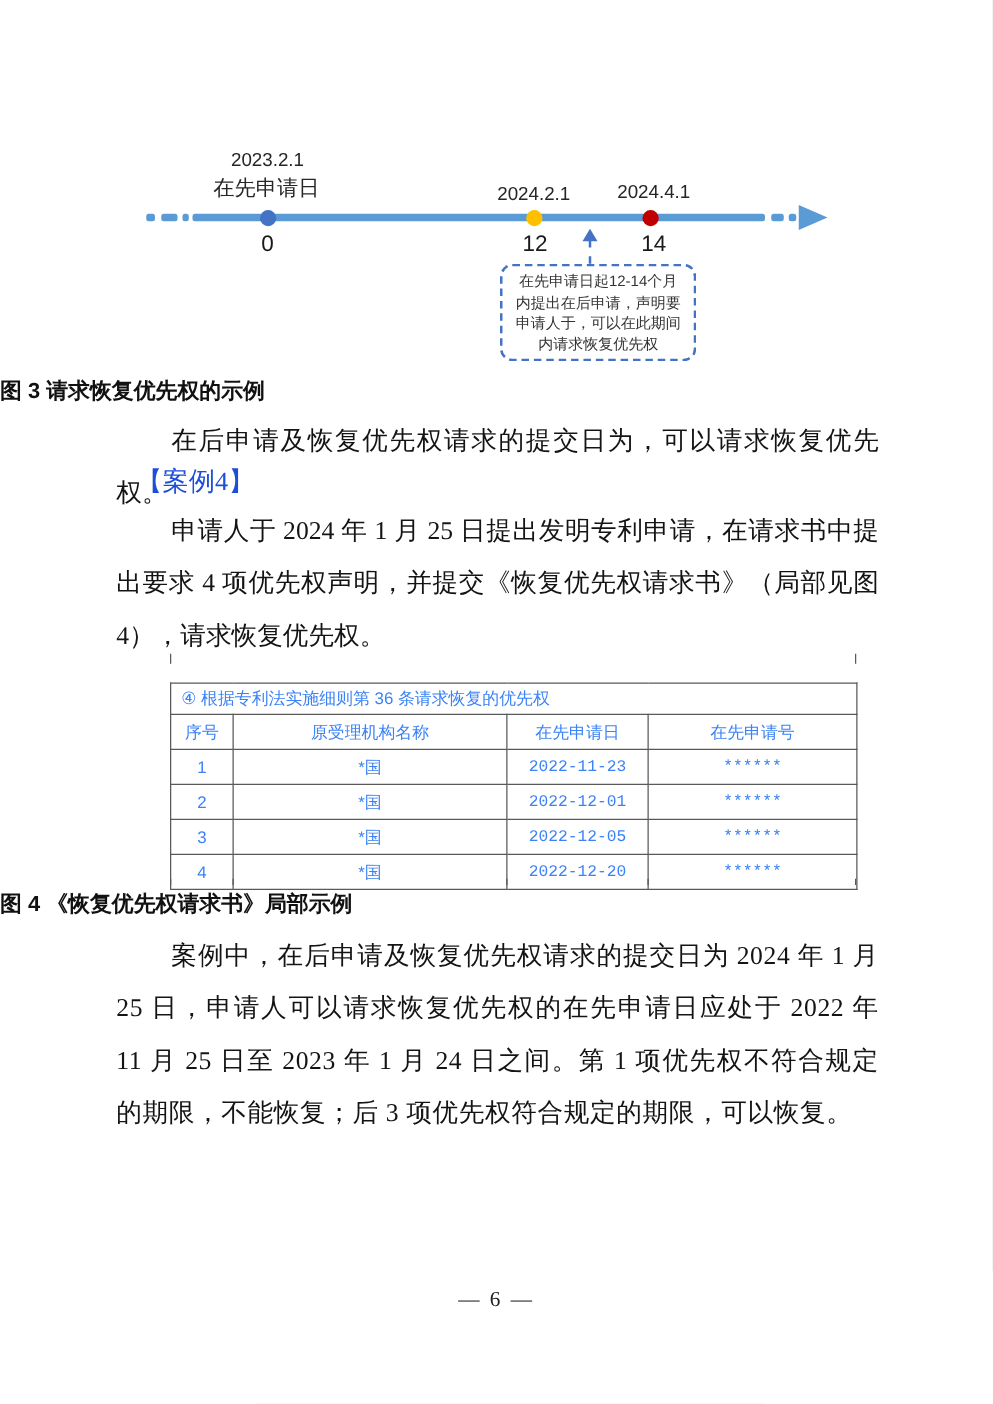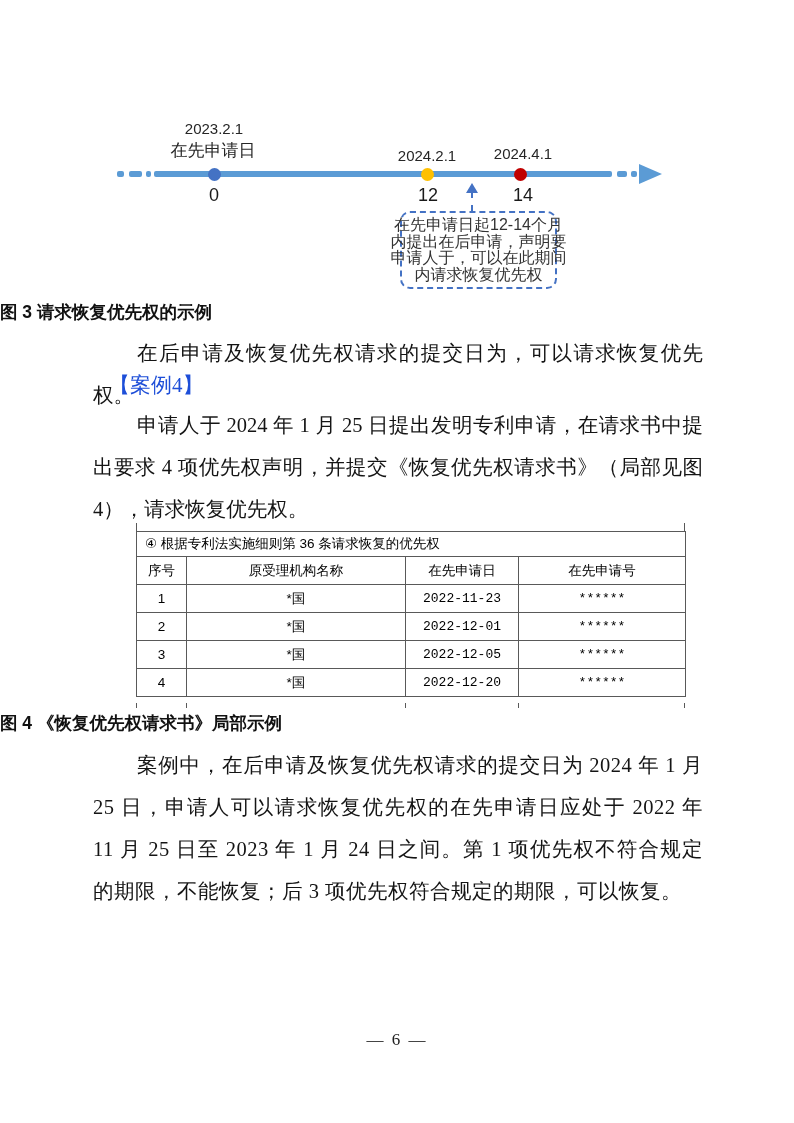--- a/index.html
+++ b/index.html
@@ -24,35 +24,35 @@
   .dot-12 { left:421px; background:var(--dot12,#FFC000); }
   .dot-14 { left:514px; background:var(--dot14,#C00000); }
   .up-arrow-head { position:absolute; left:466px; top:183px; width:0; height:0;
     border-left:6px solid transparent; border-right:6px solid transparent;
     border-bottom:10px solid var(--callout_border,#4472C4); }
   .up-arrow-stem { position:absolute; left:471px; top:192px; height:19px; width:0;
     border-left:2px dashed var(--callout_border,#4472C4); }
   .callout { position:absolute; left:400px; top:211px; width:157px; height:78px;
     border:2px dashed var(--callout_border,#4472C4); border-radius:10px;
     display:flex; flex-direction:column; justify-content:center; align-items:center;
-    font-family:"Liberation Sans","DejaVu Sans",sans-serif; font-size:16px;
+    font-family:"Liberation Sans","DejaVu Sans",sans-serif; font-size:12px;
     line-height:16.5px; color:#333; }
   .callout div { white-space:nowrap; }
   
   .fig-caption { position:absolute; left:0; right:0; text-align:left;
     font-family:"Liberation Sans","DejaVu Sans",sans-serif; font-weight:bold;
     font-size:17.5px; color:#111; }
   .para { position:absolute; left:93px; width:610px; font-size:20.5px;
     line-height:42px; text-align:justify; text-indent:2.15em; color:#141414; }
   .case-heading { position:absolute; left:93px; top:371px; padding-left:16px;
     font-size:21px; font-weight:normal; color:#1d4ed8; }
   
   .tbl-wrap { position:absolute; left:136px; top:531px; width:549px; }
   table { width:100%; border-collapse:collapse; table-layout:fixed;
-    font-family:"Liberation Sans","DejaVu Sans",sans-serif; font-size:13.5px; color:#000000; }
+    font-family:"Liberation Sans","DejaVu Sans",sans-serif; font-size:13.5px; color:#3b82f6;margin-top:15px; }
   td { border:1px solid #595959; text-align:center; height:28px; padding:0; }
   td.tbl-title { text-align:left; padding-left:8px; height:25px; }
   td.mono { font-family:"Liberation Mono","DejaVu Sans Mono",monospace; font-size:13px; }
   .stub { position:absolute; width:1px; background:#595959; }
   
   .footer { position:absolute; left:0; right:0; top:1030px; text-align:center;
     font-size:17px; color:#222; letter-spacing:2px; }
 </style>
 </head>
 <body>

